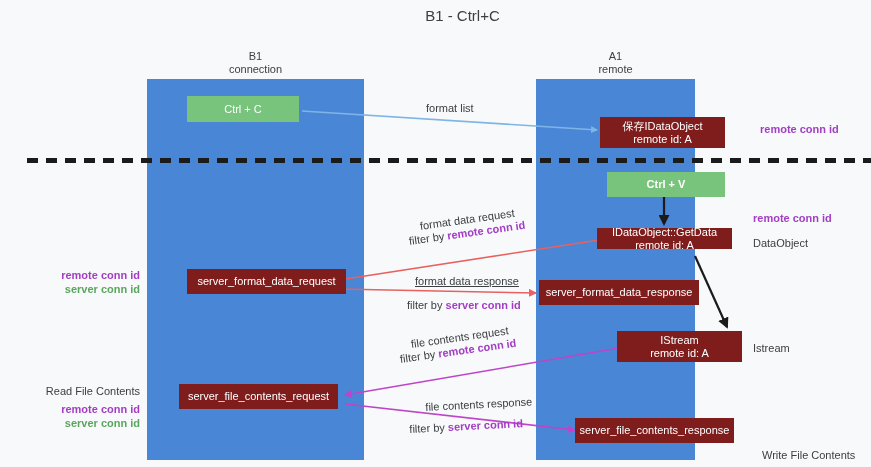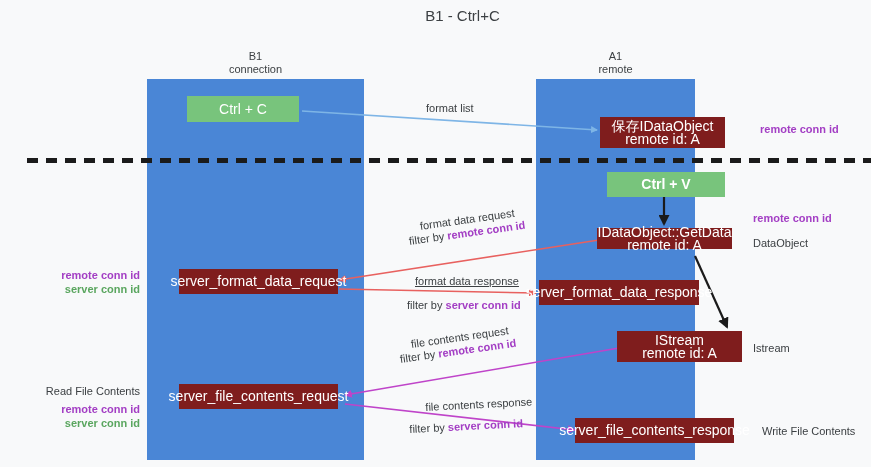--- a/index.html
+++ b/index.html
@@ -38,21 +38,21 @@
     background: #4a86d6;
   }
   .lane-b1 { left: 120px; top: 79px; width: 217px; height: 381px; }
   .lane-a1 { left: 509px; top: 79px; width: 159px; height: 381px; }
 
   
   .node {
     display: flex; flex-direction: column;
     align-items: center; justify-content: center;
     color: #ffffff;
-    font-size: 14px; line-height: 13px;
+    font-size: 11px; line-height: 13px;
     text-align: center;
     padding: 2px 6px;
   }
   .node.green  { background: #78c47c; }
   .node.orange { background: #7f1d1d; }
 
   
   .ann {
     font-size: 11px; line-height: 14px;
   }
@@ -135,21 +135,21 @@
 
     <line x1="318" y1="404" x2="548" y2="430" stroke="#bf44c9" stroke-width="1.6" marker-end="url(#ah-mag)"></line>
   </svg>
 
   <div class="abs divider"></div>
 
   <div class="abs node green" style="left:160px; top:96px; width:112px; height:26px;">
     <div>Ctrl + C</div>
   </div>
 
-  <div class="abs node orange" style="left:152px; top:269px; width:159px; height:25px;">
+  <div class="abs node orange" style="left:160px; top:269px; width:159px; height:25px;">
     <div>server_format_data_request</div>
   </div>
 
   <div class="abs node orange" style="left:152px; top:384px; width:159px; height:25px;">
     <div>server_file_contents_request</div>
   </div>
 
   <div class="abs node orange" style="left:573px; top:117px; width:125px; height:31px;">
     <div>保存IDataObject</div>
     <div>remote id: A</div>
@@ -218,21 +218,21 @@
   </div>
 
   <div class="abs ann plain right" style="left:726px; top:236px;">
     <span>DataObject</span>
   </div>
 
   <div class="abs ann plain right" style="left:726px; top:341px;">
     <span>Istream</span>
   </div>
 
-  <div class="abs ann plain right" style="left:735px; top:424px;">
+  <div class="abs ann plain right" style="left:735px; top:448px;">
     <span>Write File Contents</span>
   </div>
 
   <div class="abs ann leftal" style="left:0px; top:268px; width:113px;">
     <span class="" style="color:#a33ec4; font-weight:bold;">remote conn id</span>
   </div>
   <div class="abs ann leftal" style="left:0px; top:282px; width:113px;">
     <span style="color:#5aa65f; font-weight:bold;">server conn id</span>
   </div>
 

